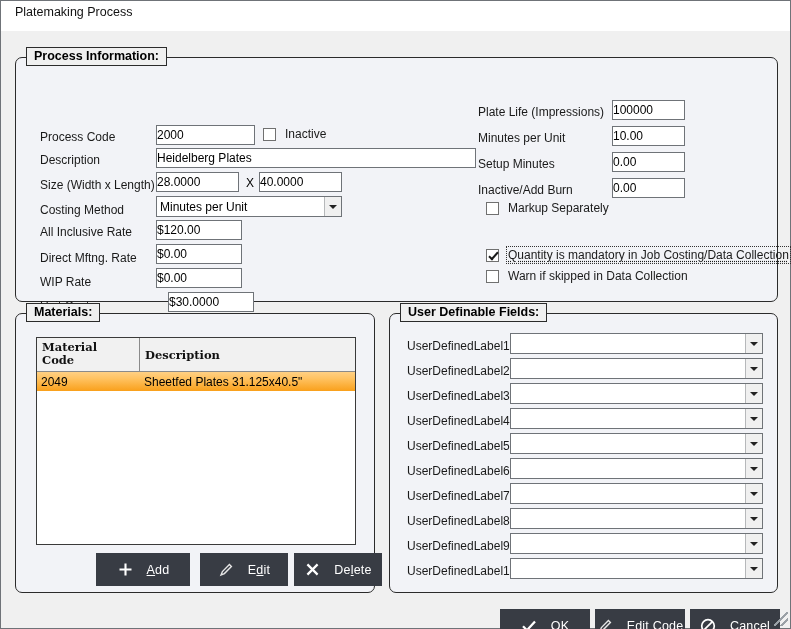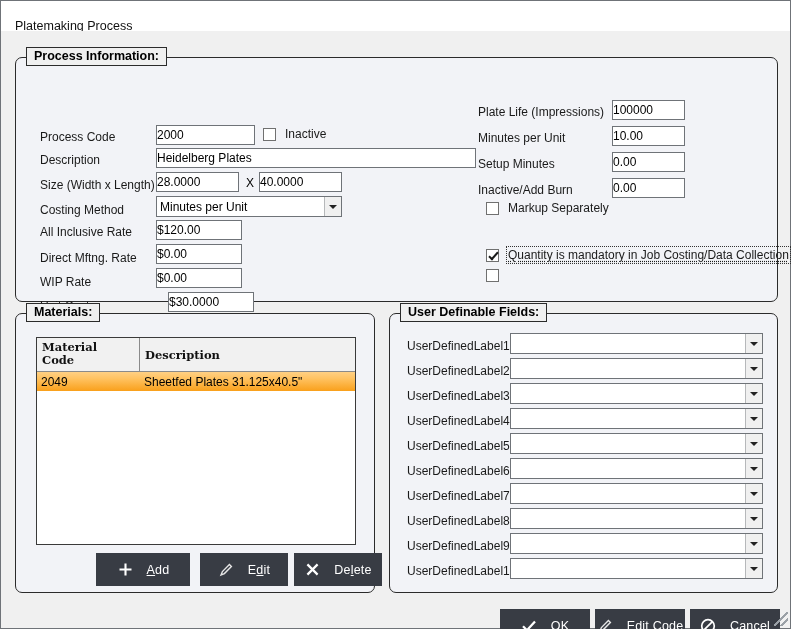--- a/index.html
+++ b/index.html
@@ -20,21 +20,21 @@
     left: 0; top: 0;
     width: 791px; height: 629px;
     box-sizing: border-box;
     border: 1px solid #6f7378;
     background: #f0f0f0;
   }
   .titlebar {
     height: 30px;
     background: #ffffff;
     box-sizing: border-box;
-    padding: 18px 0 0 14px;
+    padding: 4px 0 0 14px;
     font-size: 12.5px;
     color: #111;
   }
   .client {
     position: relative;
     height: 597px;
     background: #f0f0f0;
   }
 
   
@@ -301,20 +301,21 @@
         <span class="cb-label">Markup Separately</span>
       </div>
 
       <div class="cb-wrap" style="left:470px; top:190px;">
         <span class="cb-box checked"></span>
         <span class="cb-label focused">Quantity is mandatory in Job Costing/Data Collection</span>
       </div>
 
       <div class="cb-wrap" style="left:470px; top:211px;">
         <span class="cb-box"></span>
+        <span class="cb-label">Warn if skipped in Data Collection</span>
       </div>
     </div>
 
     <div class="group" id="materials">
       <div class="caption">Materials:</div>
 
       <div class="grid">
         <div class="grid-head">
           <div class="hc c1">
             <span>

